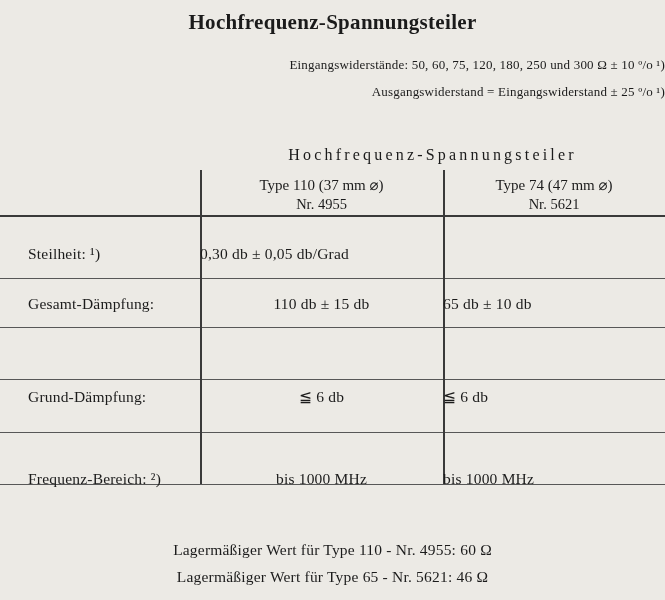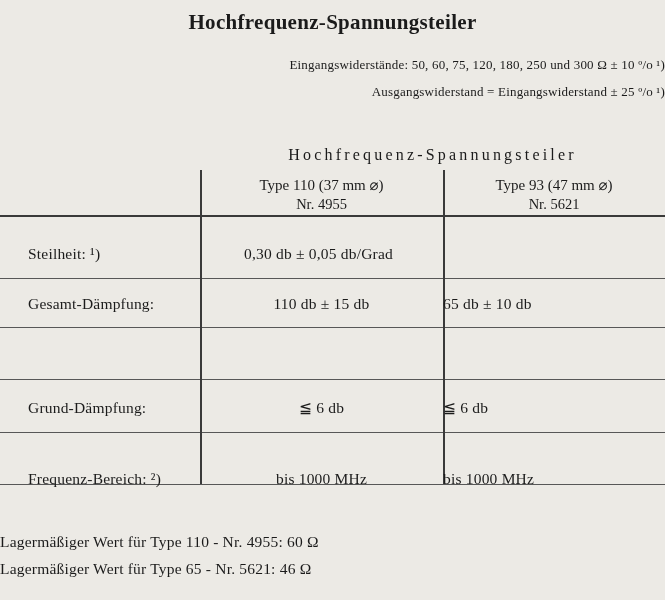--- a/index.html
+++ b/index.html
@@ -105,22 +105,24 @@
   }
   .cell-b {
     width: 222px;
     text-align: left;
   }
 
   
   .foot-line {
     position: absolute;
     width: 665px;
+    text-align: center;
     font-size: 15.5px;
     letter-spacing: 0.2px;
+    margin-top: 8px;
   }
   .foot-1 { top: 533px; }
   .foot-2 { top: 560px; }
 </style>
 </head>
 <body>
 
 <div class="page">
 
   <div class="title">Hochfrequenz-Spannungsteiler</div>
@@ -128,47 +130,47 @@
   <div class="intro-line intro-1">Eingangswiderstände: 50, 60, 75, 120, 180, 250 und 300 Ω ± 10 º/o ¹)</div>
   <div class="intro-line intro-2">Ausgangswiderstand = Eingangswiderstand ± 25 º/o ¹)</div>
 
   <div class="tbl-head-title">Hochfrequenz-Spannungsteiler</div>
 
   <div class="colhead colhead-a">
     <span>Type 110  (37 mm ⌀)</span>
     <span class="sub">Nr. 4955</span>
   </div>
   <div class="colhead colhead-b">
-    <span>Type 93  (47 mm ⌀)</span>
+    <span>Type 74  (47 mm ⌀)</span>
     <span class="sub">Nr. 5621</span>
   </div>
 
   <div class="hline thick" style="top:215px;"></div>
   <div class="hline" style="top:278px;"></div>
   <div class="hline" style="top:327px;"></div>
   <div class="hline" style="top:379px;"></div>
   <div class="hline" style="top:432px;"></div>
   <div class="hline" style="top:484px;"></div>
 
   <div class="vline thick" style="left:200px; top:170px; height:314px;"></div>
   <div class="vline thick" style="left:443px; top:170px; height:314px;"></div>
 
-  <div class="row" style="top:229px;gap:44px;">
+  <div class="row" style="top:229px;">
     <div class="cell cell-label">Steilheit: ¹)</div>
     <div class="cell cell-b">0,30 db ± 0,05 db/Grad</div>
   </div>
 
   <div class="row" style="top:279px;">
     <div class="cell cell-label">Gesamt-Dämpfung:</div>
     <div class="cell cell-a">110 db ± 15 db</div>
     <div class="cell cell-b">65 db ± 10 db</div>
   </div>
 
 
-  <div class="row" style="top:383px;">
+  <div class="row" style="top:372px;">
     <div class="cell cell-label">Grund-Dämpfung:</div>
     <div class="cell cell-a">≦ 6 db</div>
     <div class="cell cell-b">≦ 6 db</div>
   </div>
 
   <div class="row" style="top:454px;">
     <div class="cell cell-label">Frequenz-Bereich: ²)</div>
     <div class="cell cell-a">bis 1000 MHz</div>
     <div class="cell cell-b">bis 1000 MHz</div>
   </div>

